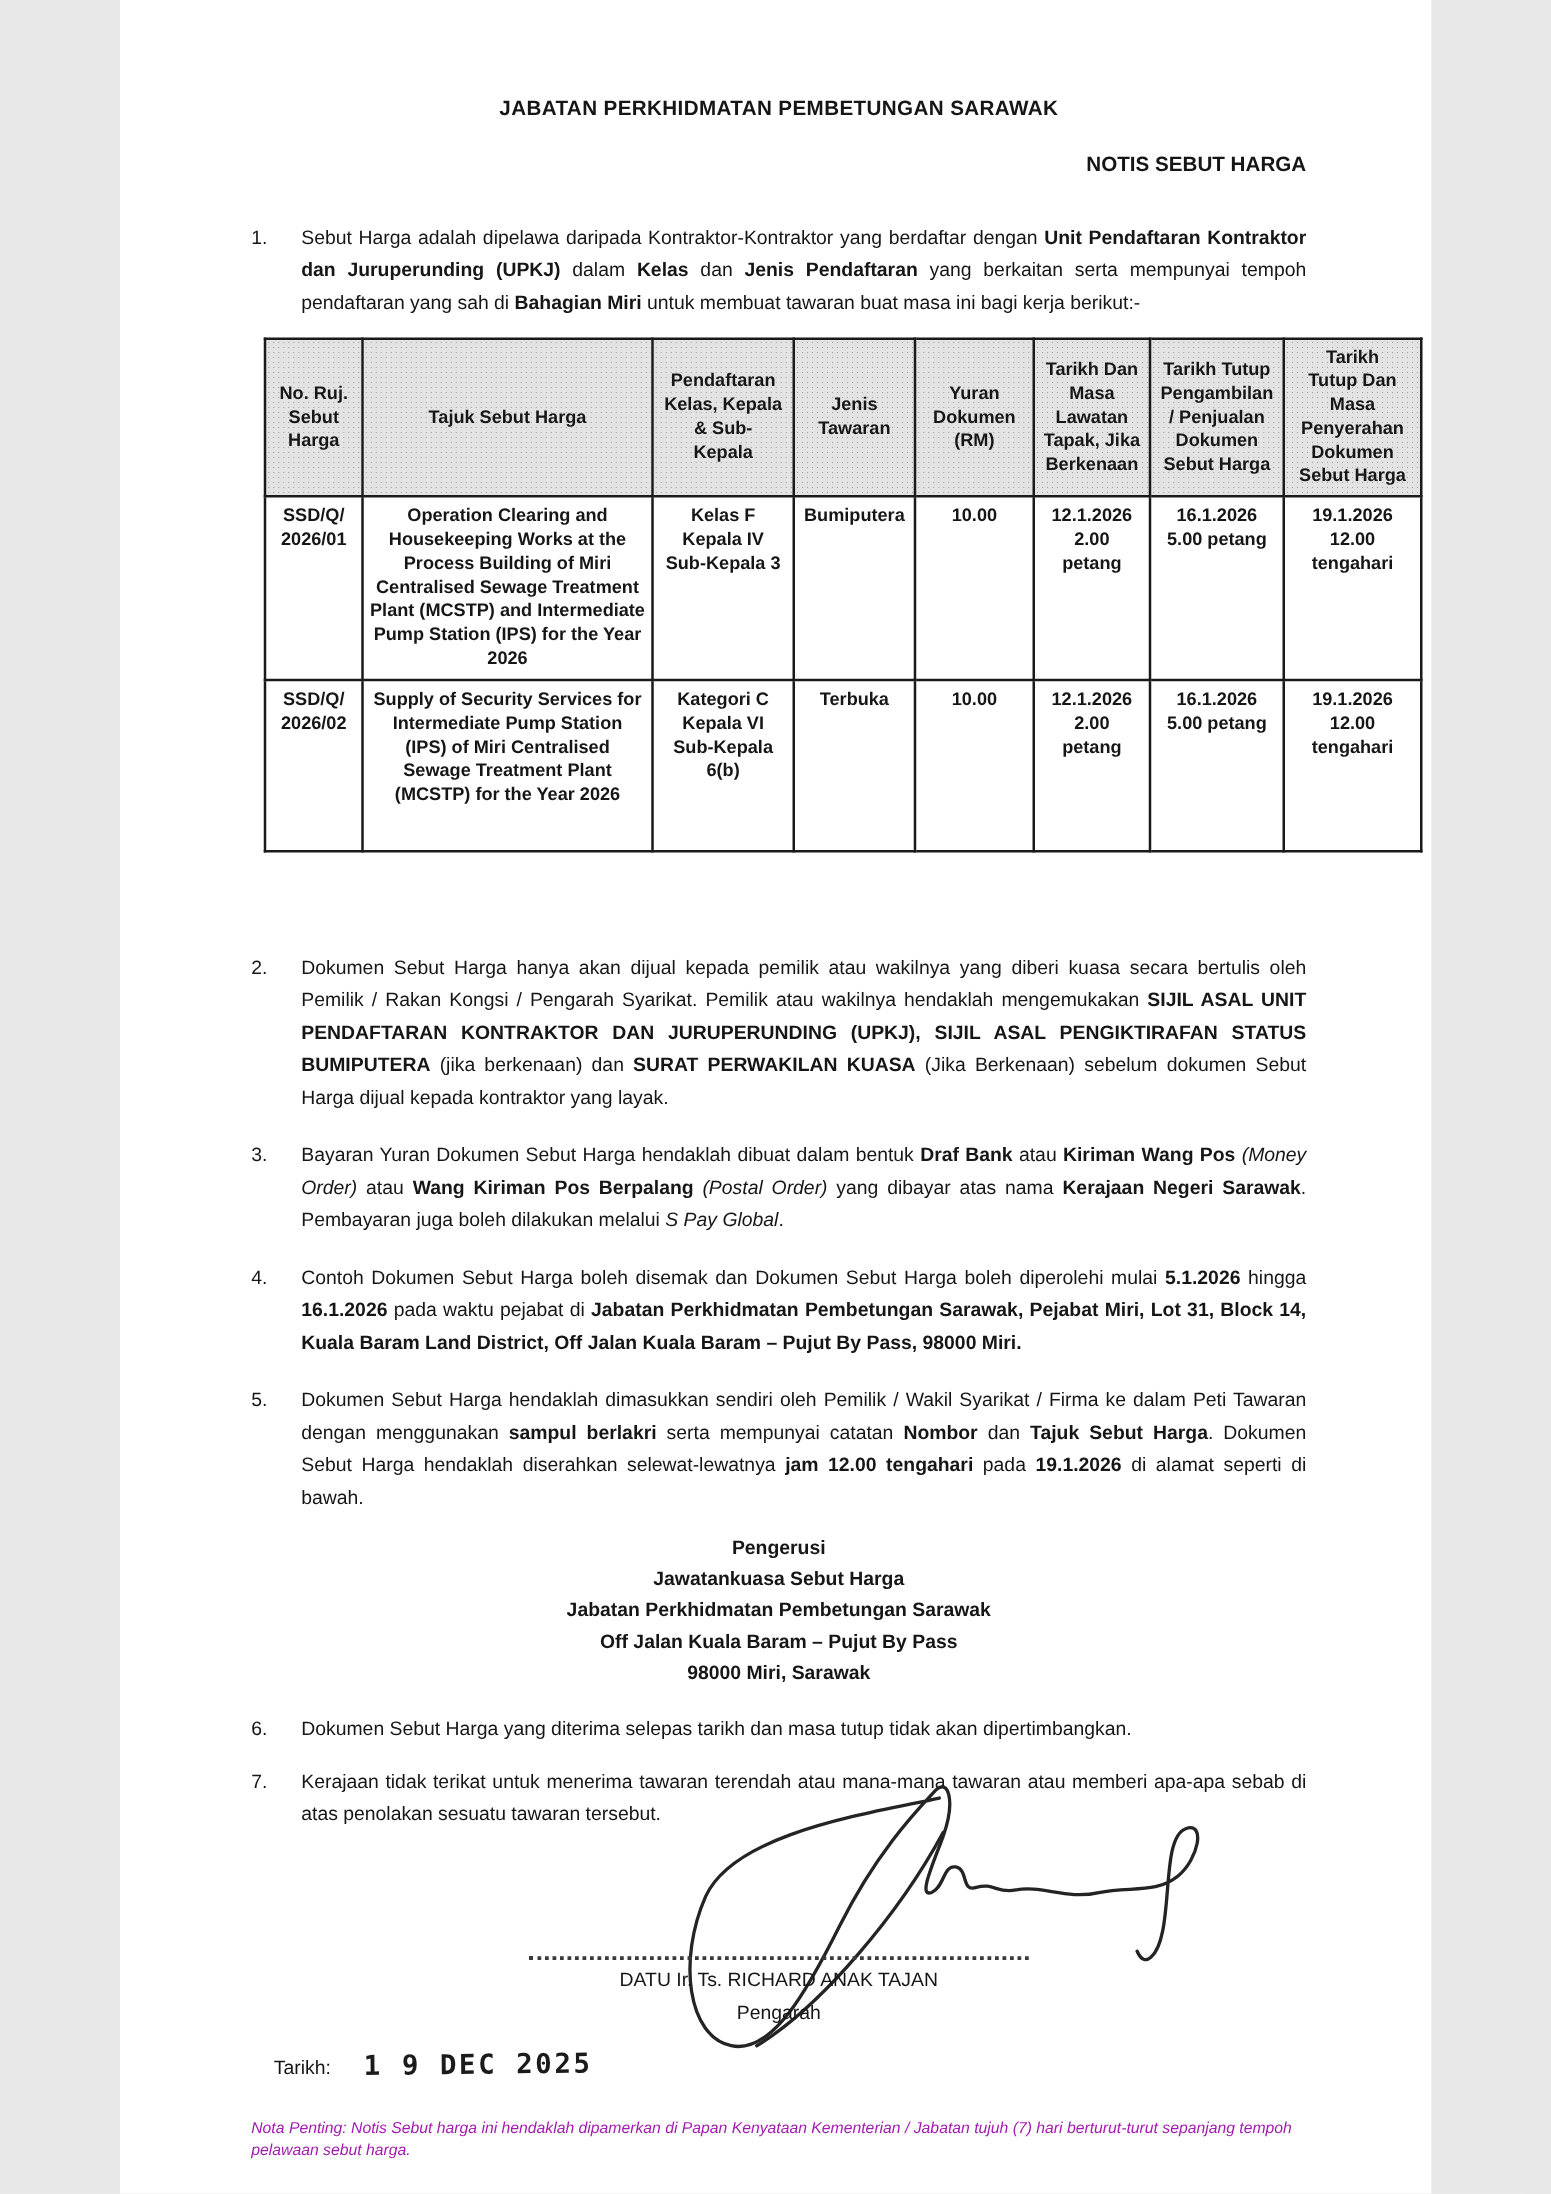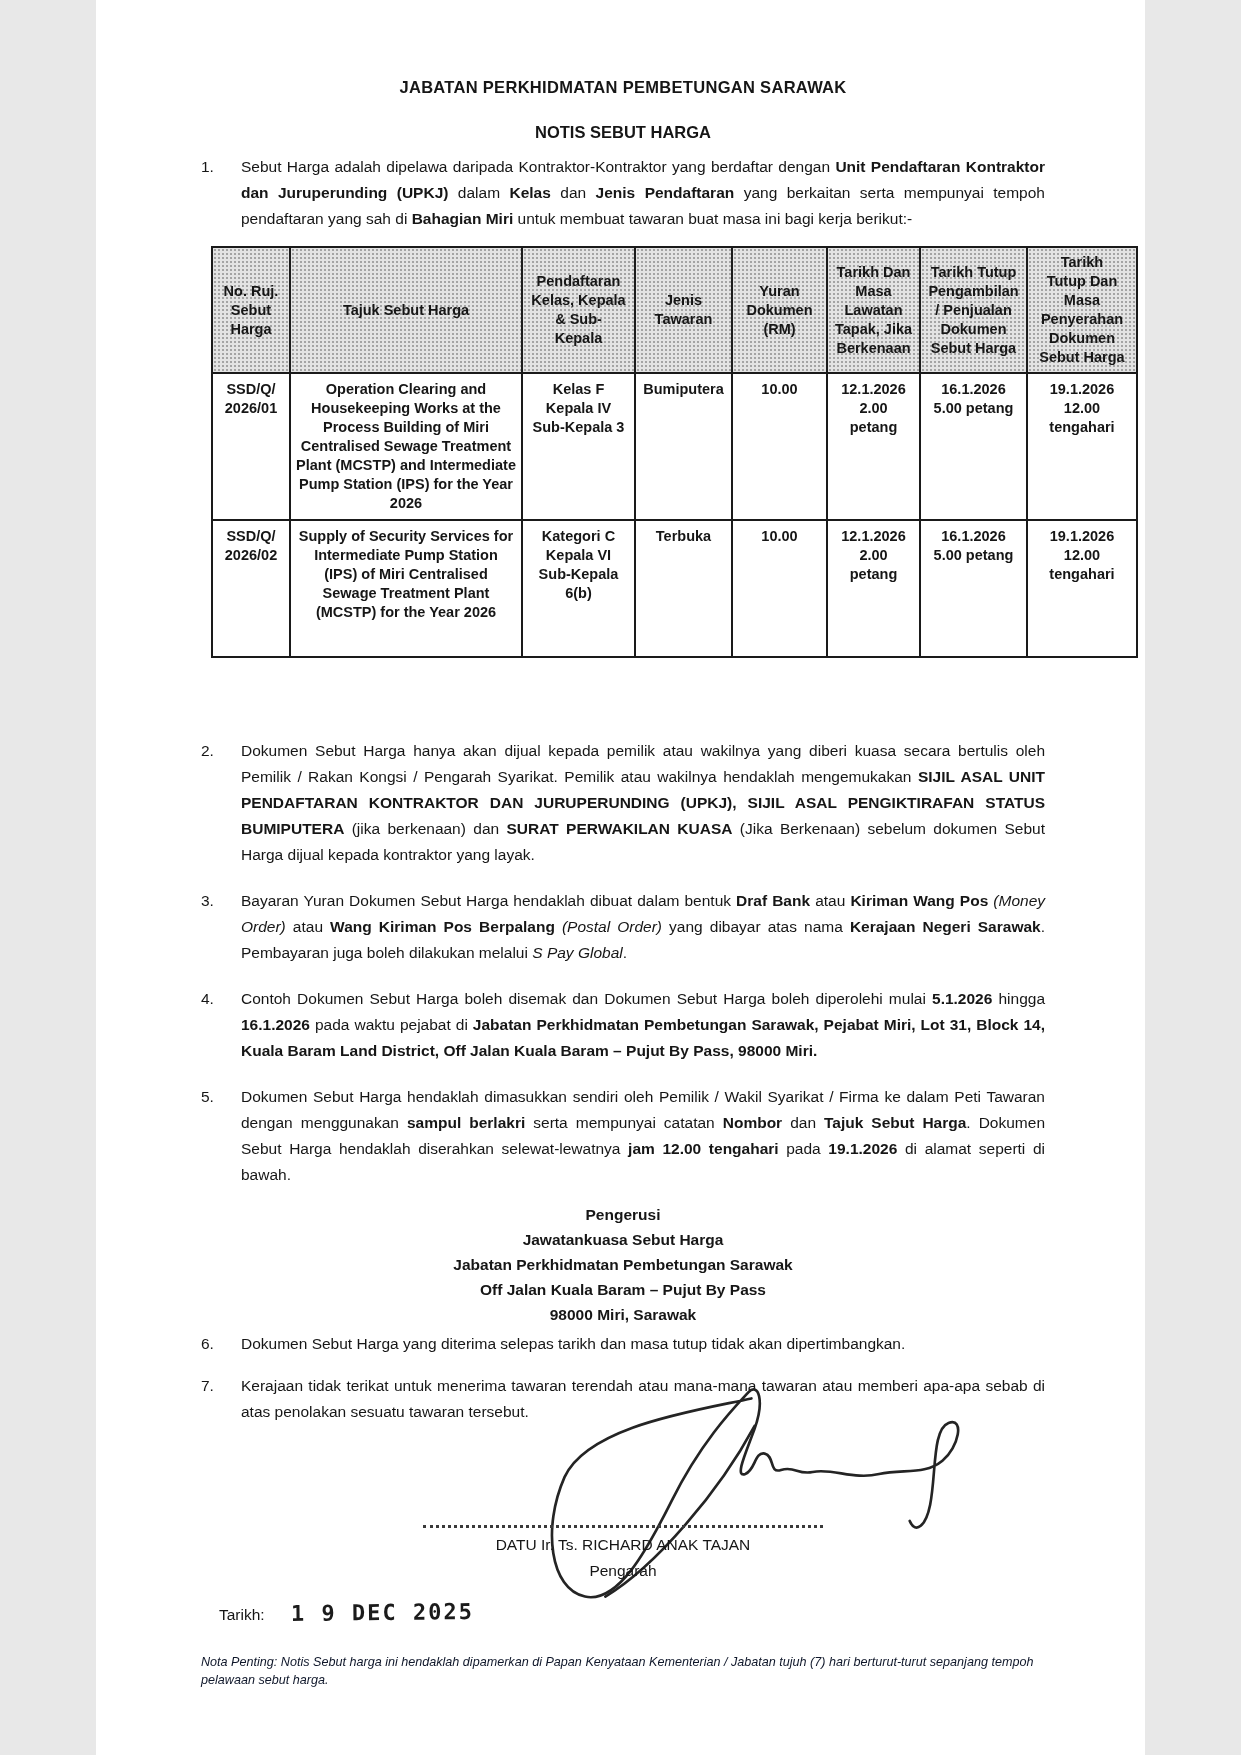--- a/index.html
+++ b/index.html
@@ -3,21 +3,21 @@
 <meta charset="utf-8">
 <style>
   * { margin:0; padding:0; box-sizing:border-box; }
   html,body { background:#e8e8e8; }
   .page {
     width:1049px; height:1755px; background:#ffffff; margin:0 auto;
     padding:78px 100px 0 105px; overflow:hidden; position:relative;
     font-family:"Liberation Sans", sans-serif; color:#161616;
   }
   .doc-title { text-align:center; font-weight:bold; font-size:16.5px; letter-spacing:.3px; }
-  .doc-subtitle { text-align:center; font-weight:bold; font-size:16.5px; margin:26px 0 12px 0; }
+  .doc-subtitle { text-align:right; font-weight:bold; font-size:16.5px; margin:26px 0 36px 0; }
 
   .item { display:flex; font-size:15.5px; line-height:26px; margin-bottom:20px; }
   .item .num { width:40px; flex:none; }
   .item .txt { flex:1; text-align:justify; }
   .b  { font-weight:700; }
   .bi { font-weight:400; font-style:italic; }
   #item-1 { margin-bottom:14px; }
   #item-5 { margin-bottom:14px; }
   #item-6 { margin-bottom:16px; }
   #item-7 { margin-bottom:0; }
@@ -31,33 +31,33 @@
   }
   .quote-table th {
     vertical-align:middle; padding:5px 2px;
     background-color:#e3e3e3;
     background-image:radial-gradient(#9f9f9f 0.7px, transparent 0.8px);
     background-size:4px 4px;
   }
   .quote-table td { vertical-align:top; padding:6px 5px; }
   .quote-table tr.row2 td { padding-bottom:34px; }
 
-  .address { text-align:center; font-weight:bold; font-size:15.5px; line-height:25px; margin-bottom:4px; }
+  .address { text-align:center; font-weight:bold; font-size:15.5px; line-height:25px; margin-bottom:20px; }
 
   .sig-section { position:relative; height:220px; }
   .sig-svg { position:absolute; left:290px; top:-45px; width:480px; height:235px; }
   .sig-center { position:absolute; left:50%; transform:translateX(-50%); top:100px; width:430px; text-align:center;
                 font-size:15.5px; line-height:26px; }
   .dotline { width:400px; margin:0 auto 4px auto; border-bottom:3px dotted #3a3a3a; height:0; }
   .date-row { position:absolute; left:18px; bottom:20px; font-size:15.5px; }
   .stamp { display:inline-block; margin-left:22px; font-family:"DejaVu Sans Mono", monospace;
            font-weight:bold; font-size:22px; letter-spacing:2px; transform:rotate(-0.6deg); color:#1b1b1b; }
 
   .footnote { font-size:12.6px; line-height:1.45; margin-top:8px; font-style:italic; font-weight:bold;
-              color:#0f172a; }
+              color:#a21caf; }
 </style>
 </head>
 <body>
 
 <div class="page">
 
   <div class="doc-title">JABATAN PERKHIDMATAN PEMBETUNGAN SARAWAK</div>
   <div class="doc-subtitle">NOTIS SEBUT HARGA</div>
 
   <div class="item" id="item-1">

